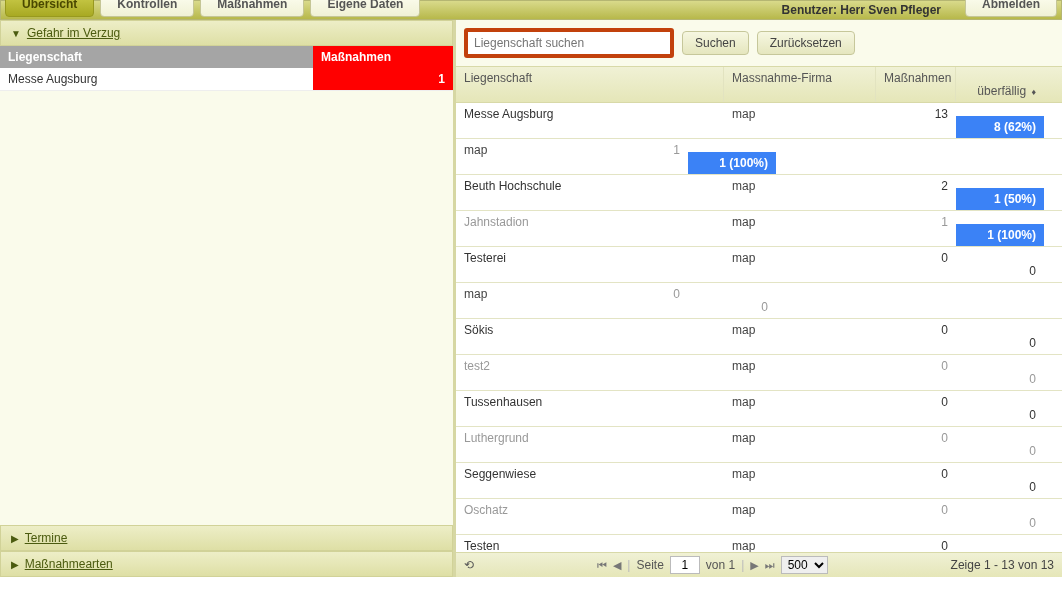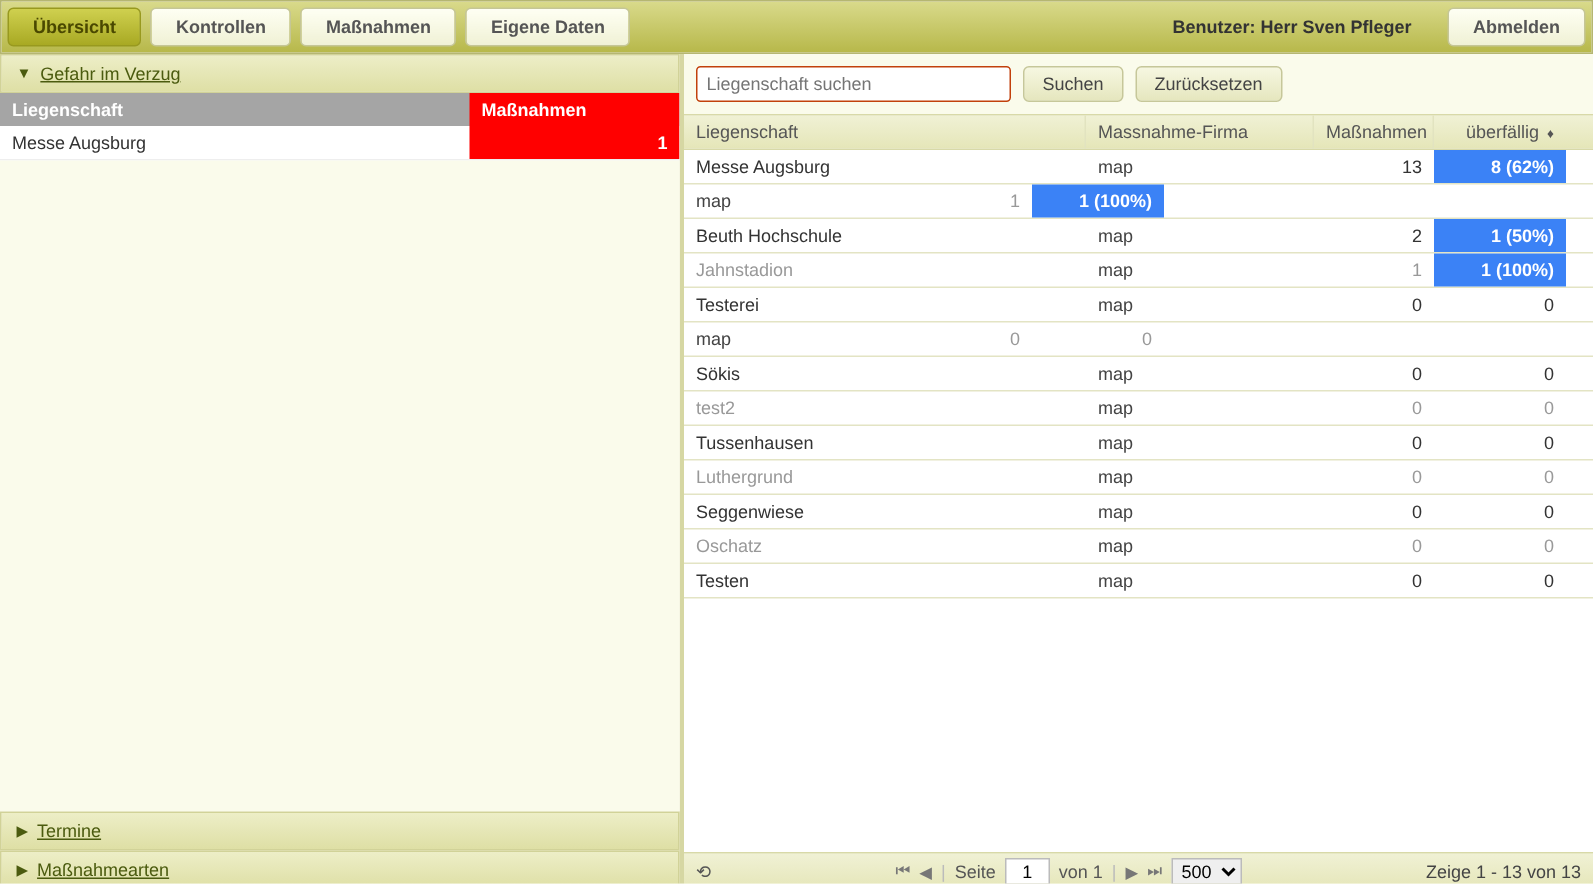--- a/index.html
+++ b/index.html
@@ -7,24 +7,24 @@
     font-family: Arial, sans-serif;
     font-size: 12px;
     background: #fff;
     width: 1062px;
     height: 589px;
     overflow: hidden;
     color: #333;
   }
   .topbar {
     display: flex;
-    align-items: center;
+    align-items: flex-end;
     background: linear-gradient(to bottom, #d9da8b 0%, #b7b84a 100%);
     border: 1px solid #b5b672;
-    height: 36px;
+    height: 20px;
     padding: 2px 4px;
   }
   .tab {
     padding: 5px 16px;
     border: 1px solid #c5c696;
     background: linear-gradient(to bottom, #fefff3, #f0f1d5);
     color: #555;
     font-weight: bold;
     border-radius: 4px;
     margin-right: 6px;
@@ -107,21 +107,21 @@
   .search-bar {
     display: flex;
     align-items: center;
     padding: 8px;
     gap: 8px;
     background: #fafbeb;
   }
   .search-input {
     width: 210px;
     padding: 4px 6px;
-    border: 1px solid #c2410c;
+    border: 4px solid #c2410c;
     border-radius: 3px;
     background: #fff;
     font-size: 12px;
     color: #999;
   }
   .btn {
     padding: 4px 12px;
     border: 1px solid #c6c79a;
     background: linear-gradient(to bottom, #f6f7e1, #e5e6be);
     color: #444;
@@ -140,21 +140,21 @@
   }
   .grid-head > div {
     padding: 4px 8px;
     border-right: 1px solid #e2e3c0;
     text-align: center;
   }
   .grid-head > div:last-child { border-right: none; }
   .col-lg   { width: 268px; text-align: left !important; }
   .col-firm { width: 152px; text-align: left !important; }
   .col-mass { width: 80px; text-align: right !important; }
-  .col-over { width: 88px; text-align: right !important; }
+  .col-over { width: 88px; text-align: right !important; margin-top: 13px; }
   .sort-arrows { display: inline-block; margin-left: 2px; font-size: 9px; line-height: 8px; color: #555; }
   .grid-body { flex: 1; overflow: auto; }
   .grid-row {
     display: flex;
     border-bottom: 1px solid #e3e4c4;
     font-size: 12px;
   }
   .grid-row > div { padding: 4px 8px; }
   .grid-row .col-lg   { text-align: left; }
   .grid-row .col-firm { text-align: left; color: #444; }

